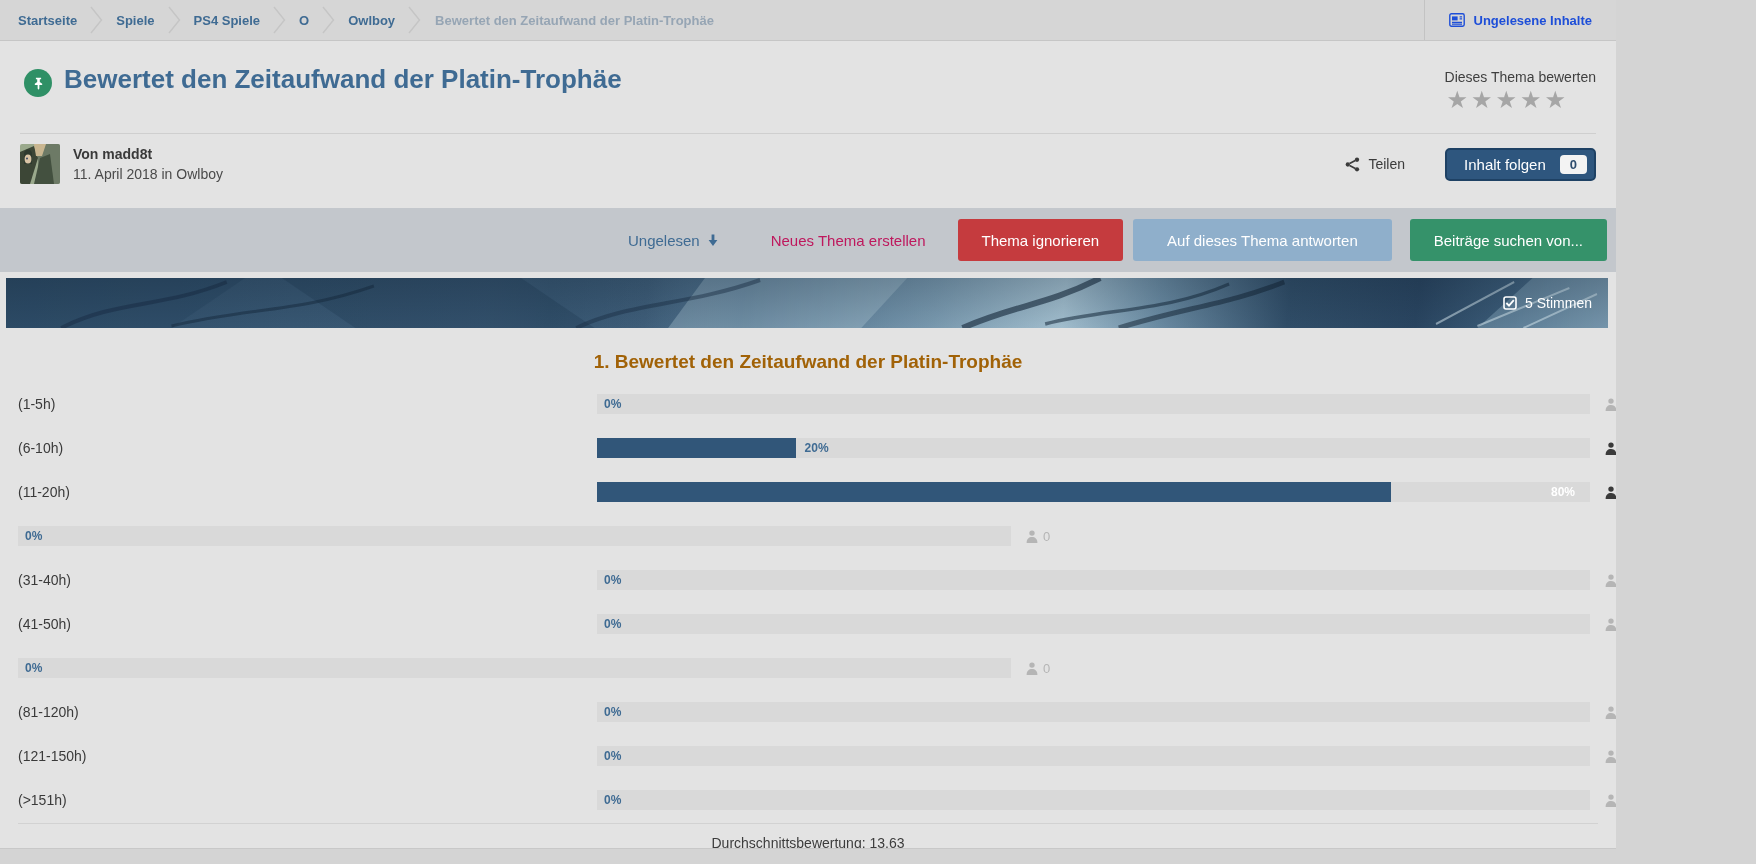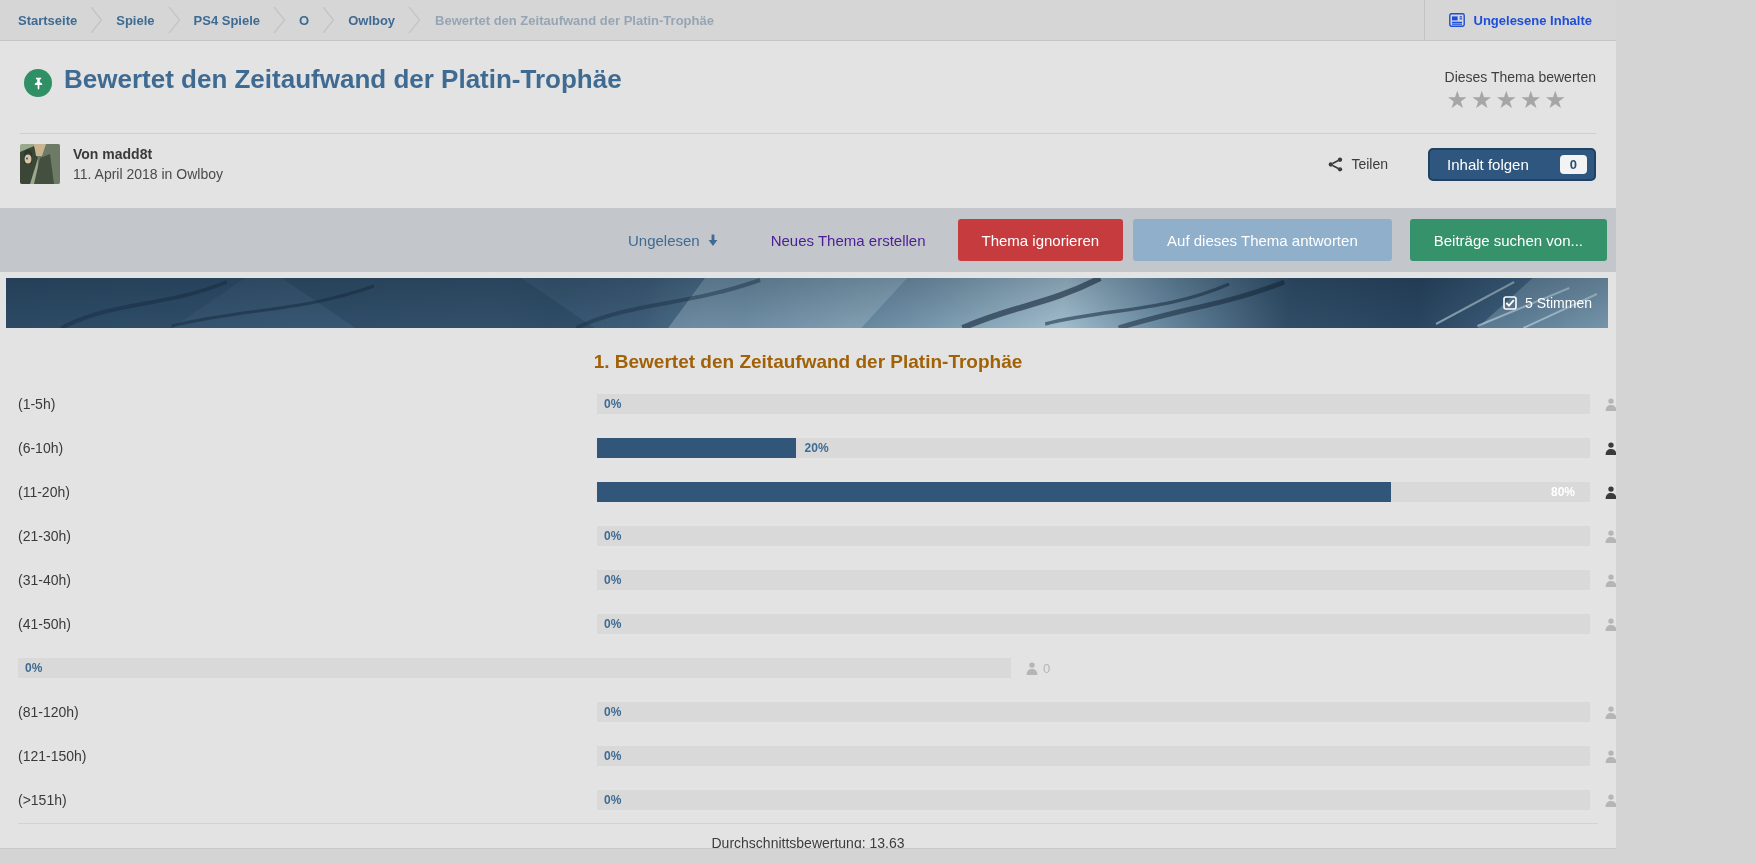--- a/index.html
+++ b/index.html
@@ -38,30 +38,30 @@
   .avatar { width:40px; height:40px; flex:none; margin-right:13px; cursor:pointer;
             border-radius:2px; overflow:hidden; }
   .author-name-line { font-size:14px; font-weight:700; color:#3a3a3a; }
   .author-name-line .lnk { cursor:pointer; }
   .date-line { font-size:14px; color:#4a4a4a; margin-top:4px; }
   .date-line .lnk { cursor:pointer; }
   .header-right { margin-left:auto; display:flex; align-items:center; gap:40px; }
   .share-link { display:flex; align-items:center; gap:8px; font-size:14px; color:#3b3b3b; cursor:pointer; }
   .follow-btn { display:flex; align-items:center; background:#2e567e; border:2px solid #1e4164;
                 border-radius:5px; padding:5px 7px 5px 17px; color:#fff; font-size:15px;
-                gap:31px; cursor:pointer; }
+                gap:14px; cursor:pointer; }
   .follow-badge { background:#f3f3f3; border-radius:4px; color:#2e4d6e; font-weight:700;
                   font-size:13px; padding:2px 10px; }
 
   
   .action-bar { height:64px; background:#c3c7cc; display:flex; align-items:center;
                 justify-content:flex-end; padding-right:9px; }
   .action-link { font-size:15px; color:#3f6b93; display:flex; align-items:center; gap:7px;
                  cursor:pointer; }
-  .action-link.muted { color:#4c1d95; }
+  .action-link.muted { color:#be185d; }
   .ml-ungelesen { margin-right:52px; }
   .ml-new { margin-right:32px; }
   .btn { height:42px; border-radius:3px; font-size:15px; color:#fff; border:none;
          display:flex; align-items:center; padding:0 24px; cursor:pointer;
          font-family:inherit; }
   .btn-red   { background:#c53b3e; margin-right:10px; }
   .btn-blue  { background:#8fafcb; margin-right:18px; padding:0 34px; }
   .btn-green { background:#35926a; }
 
   
@@ -289,21 +289,20 @@
     <div class="poll-count">
       <svg width="12" height="13" viewBox="0 0 12 13">
         <circle cx="6" cy="3.1" r="2.7"></circle>
         <path d="M0.6 13 C0.6 8.6 3 6.9 6 6.9 C9 6.9 11.4 8.6 11.4 13 Z"></path>
       </svg>
       <span>4</span>
     </div>
   </div>
 
   <div class="poll-row">
-    <div class="poll-label">(21-30h)</div>
     <div class="poll-bar">
       <div class="poll-fill" style="width: 0%;"></div>
       <span class="pct" style="left: 7px;">0%</span>
     </div>
     <div class="poll-count muted">
       <svg width="12" height="13" viewBox="0 0 12 13">
         <circle cx="6" cy="3.1" r="2.7"></circle>
         <path d="M0.6 13 C0.6 8.6 3 6.9 6 6.9 C9 6.9 11.4 8.6 11.4 13 Z"></path>
       </svg>
       <span>0</span>

